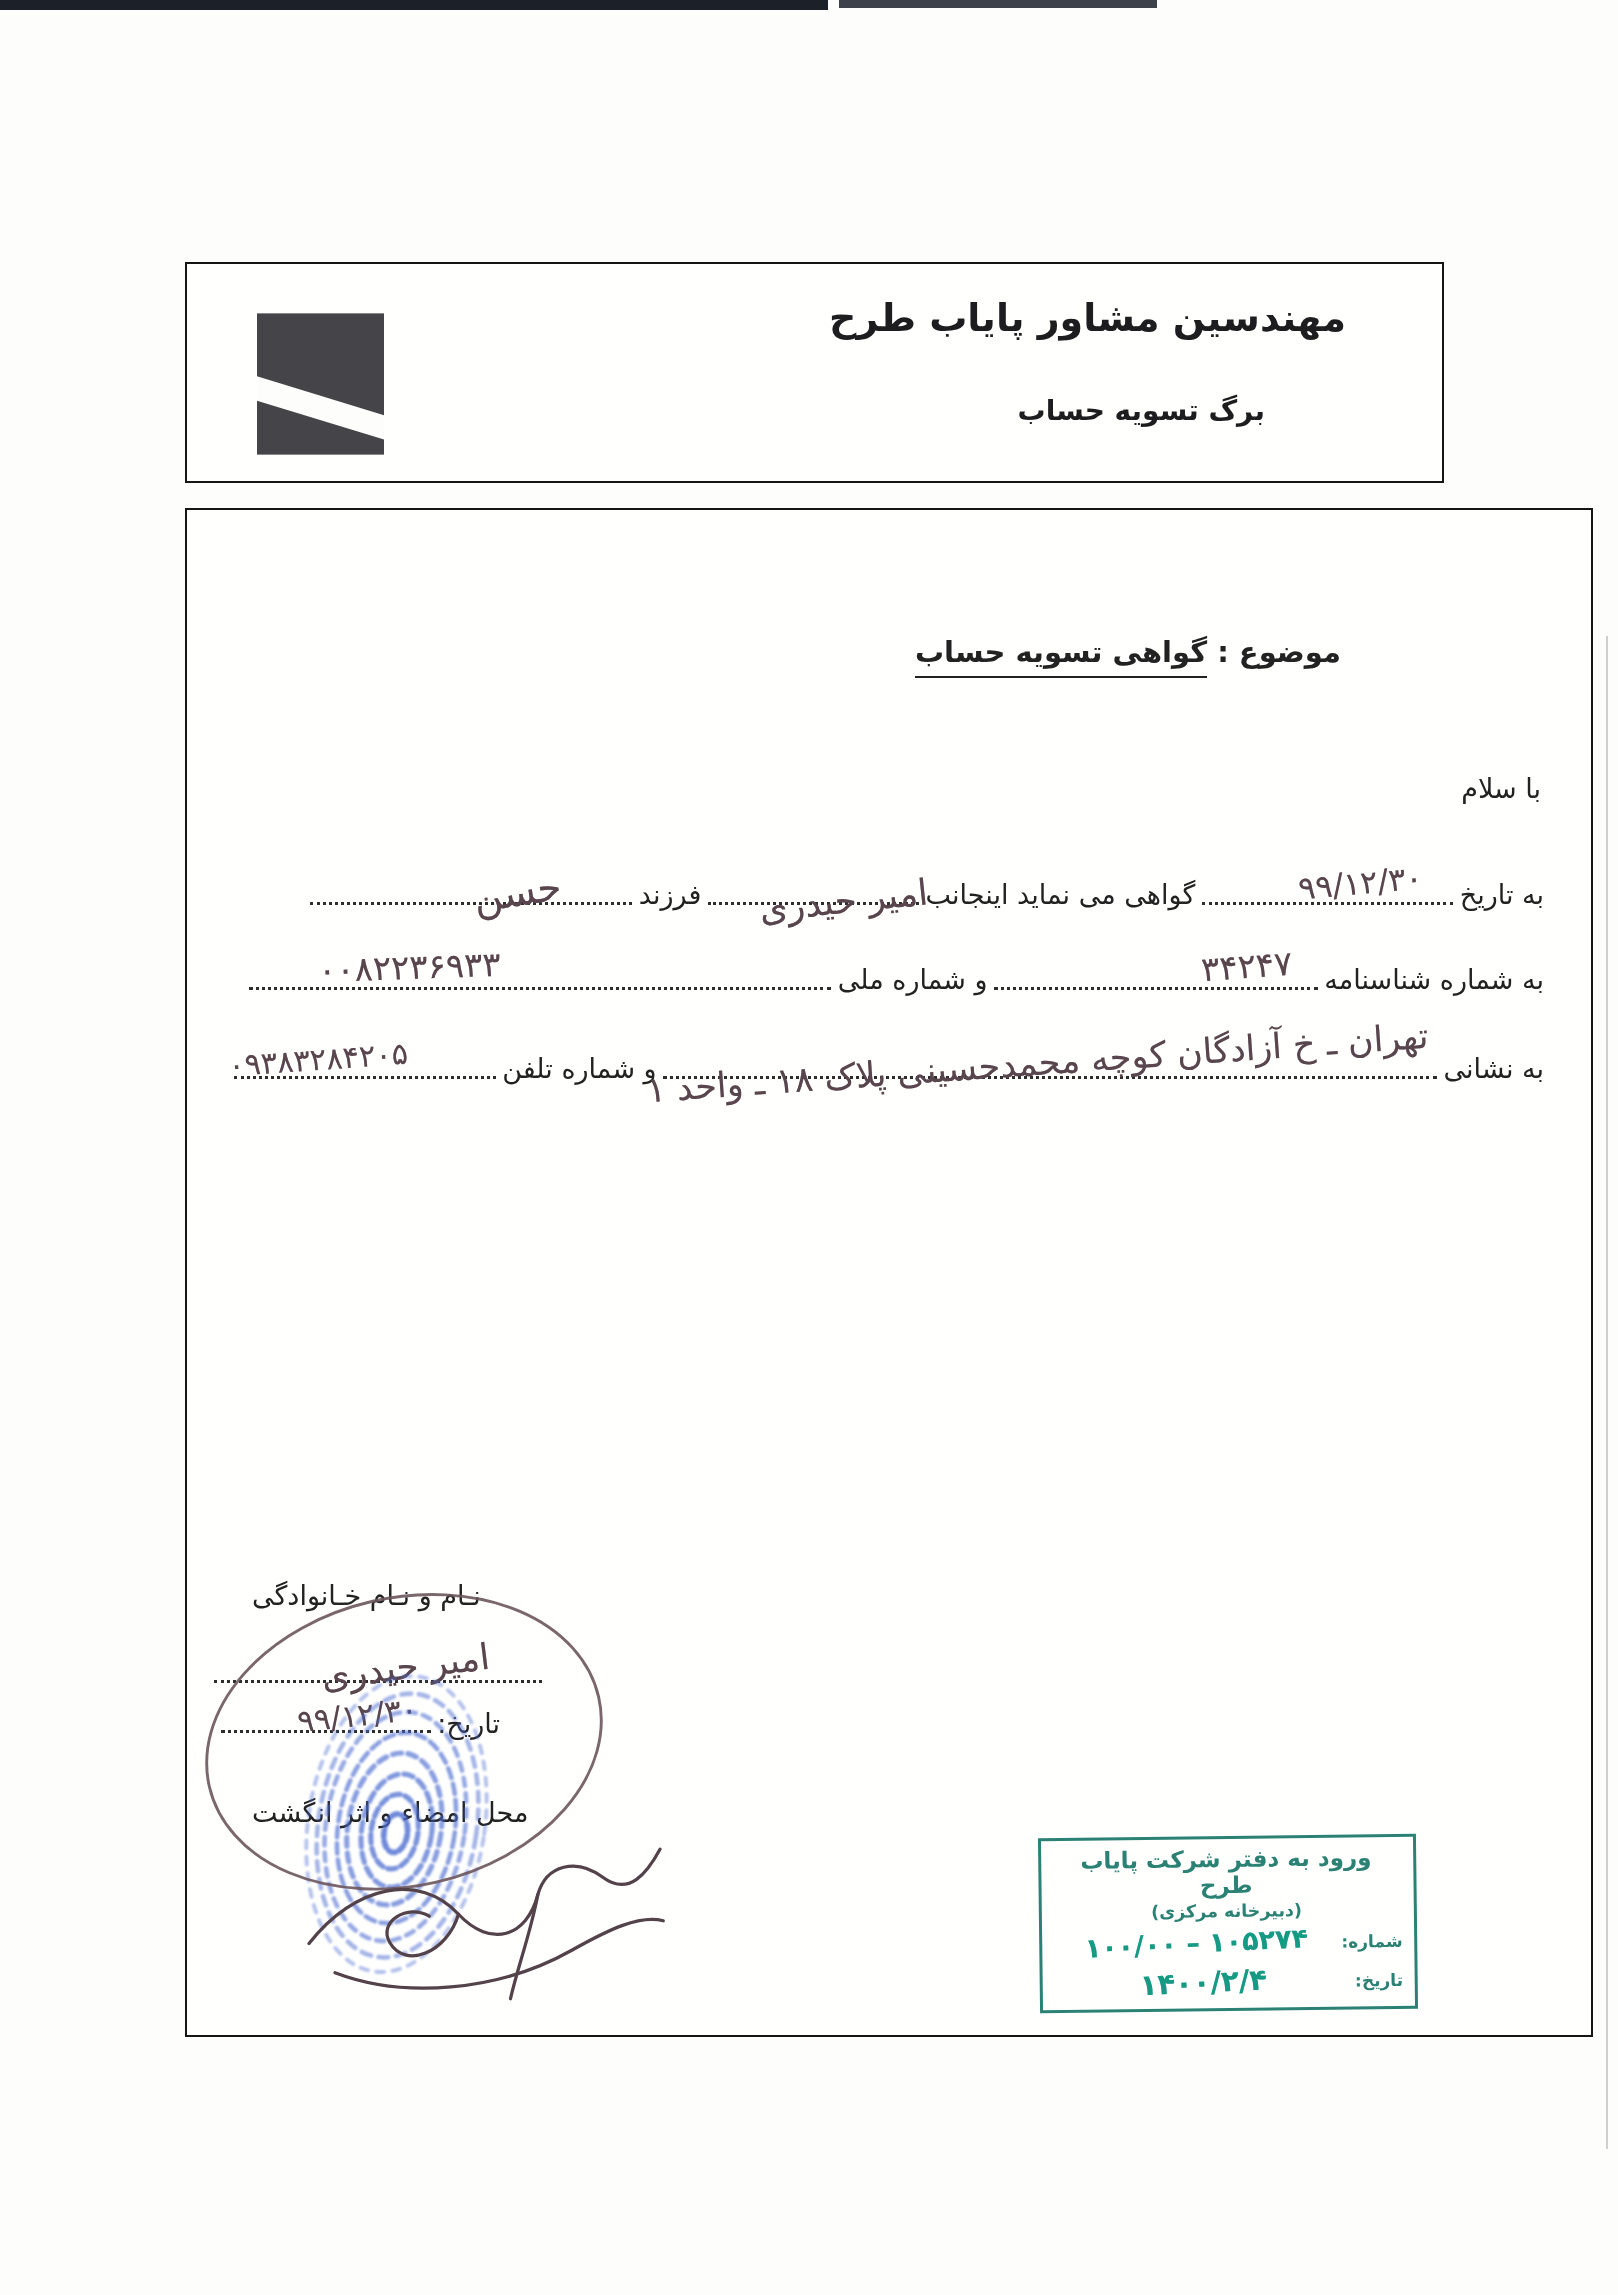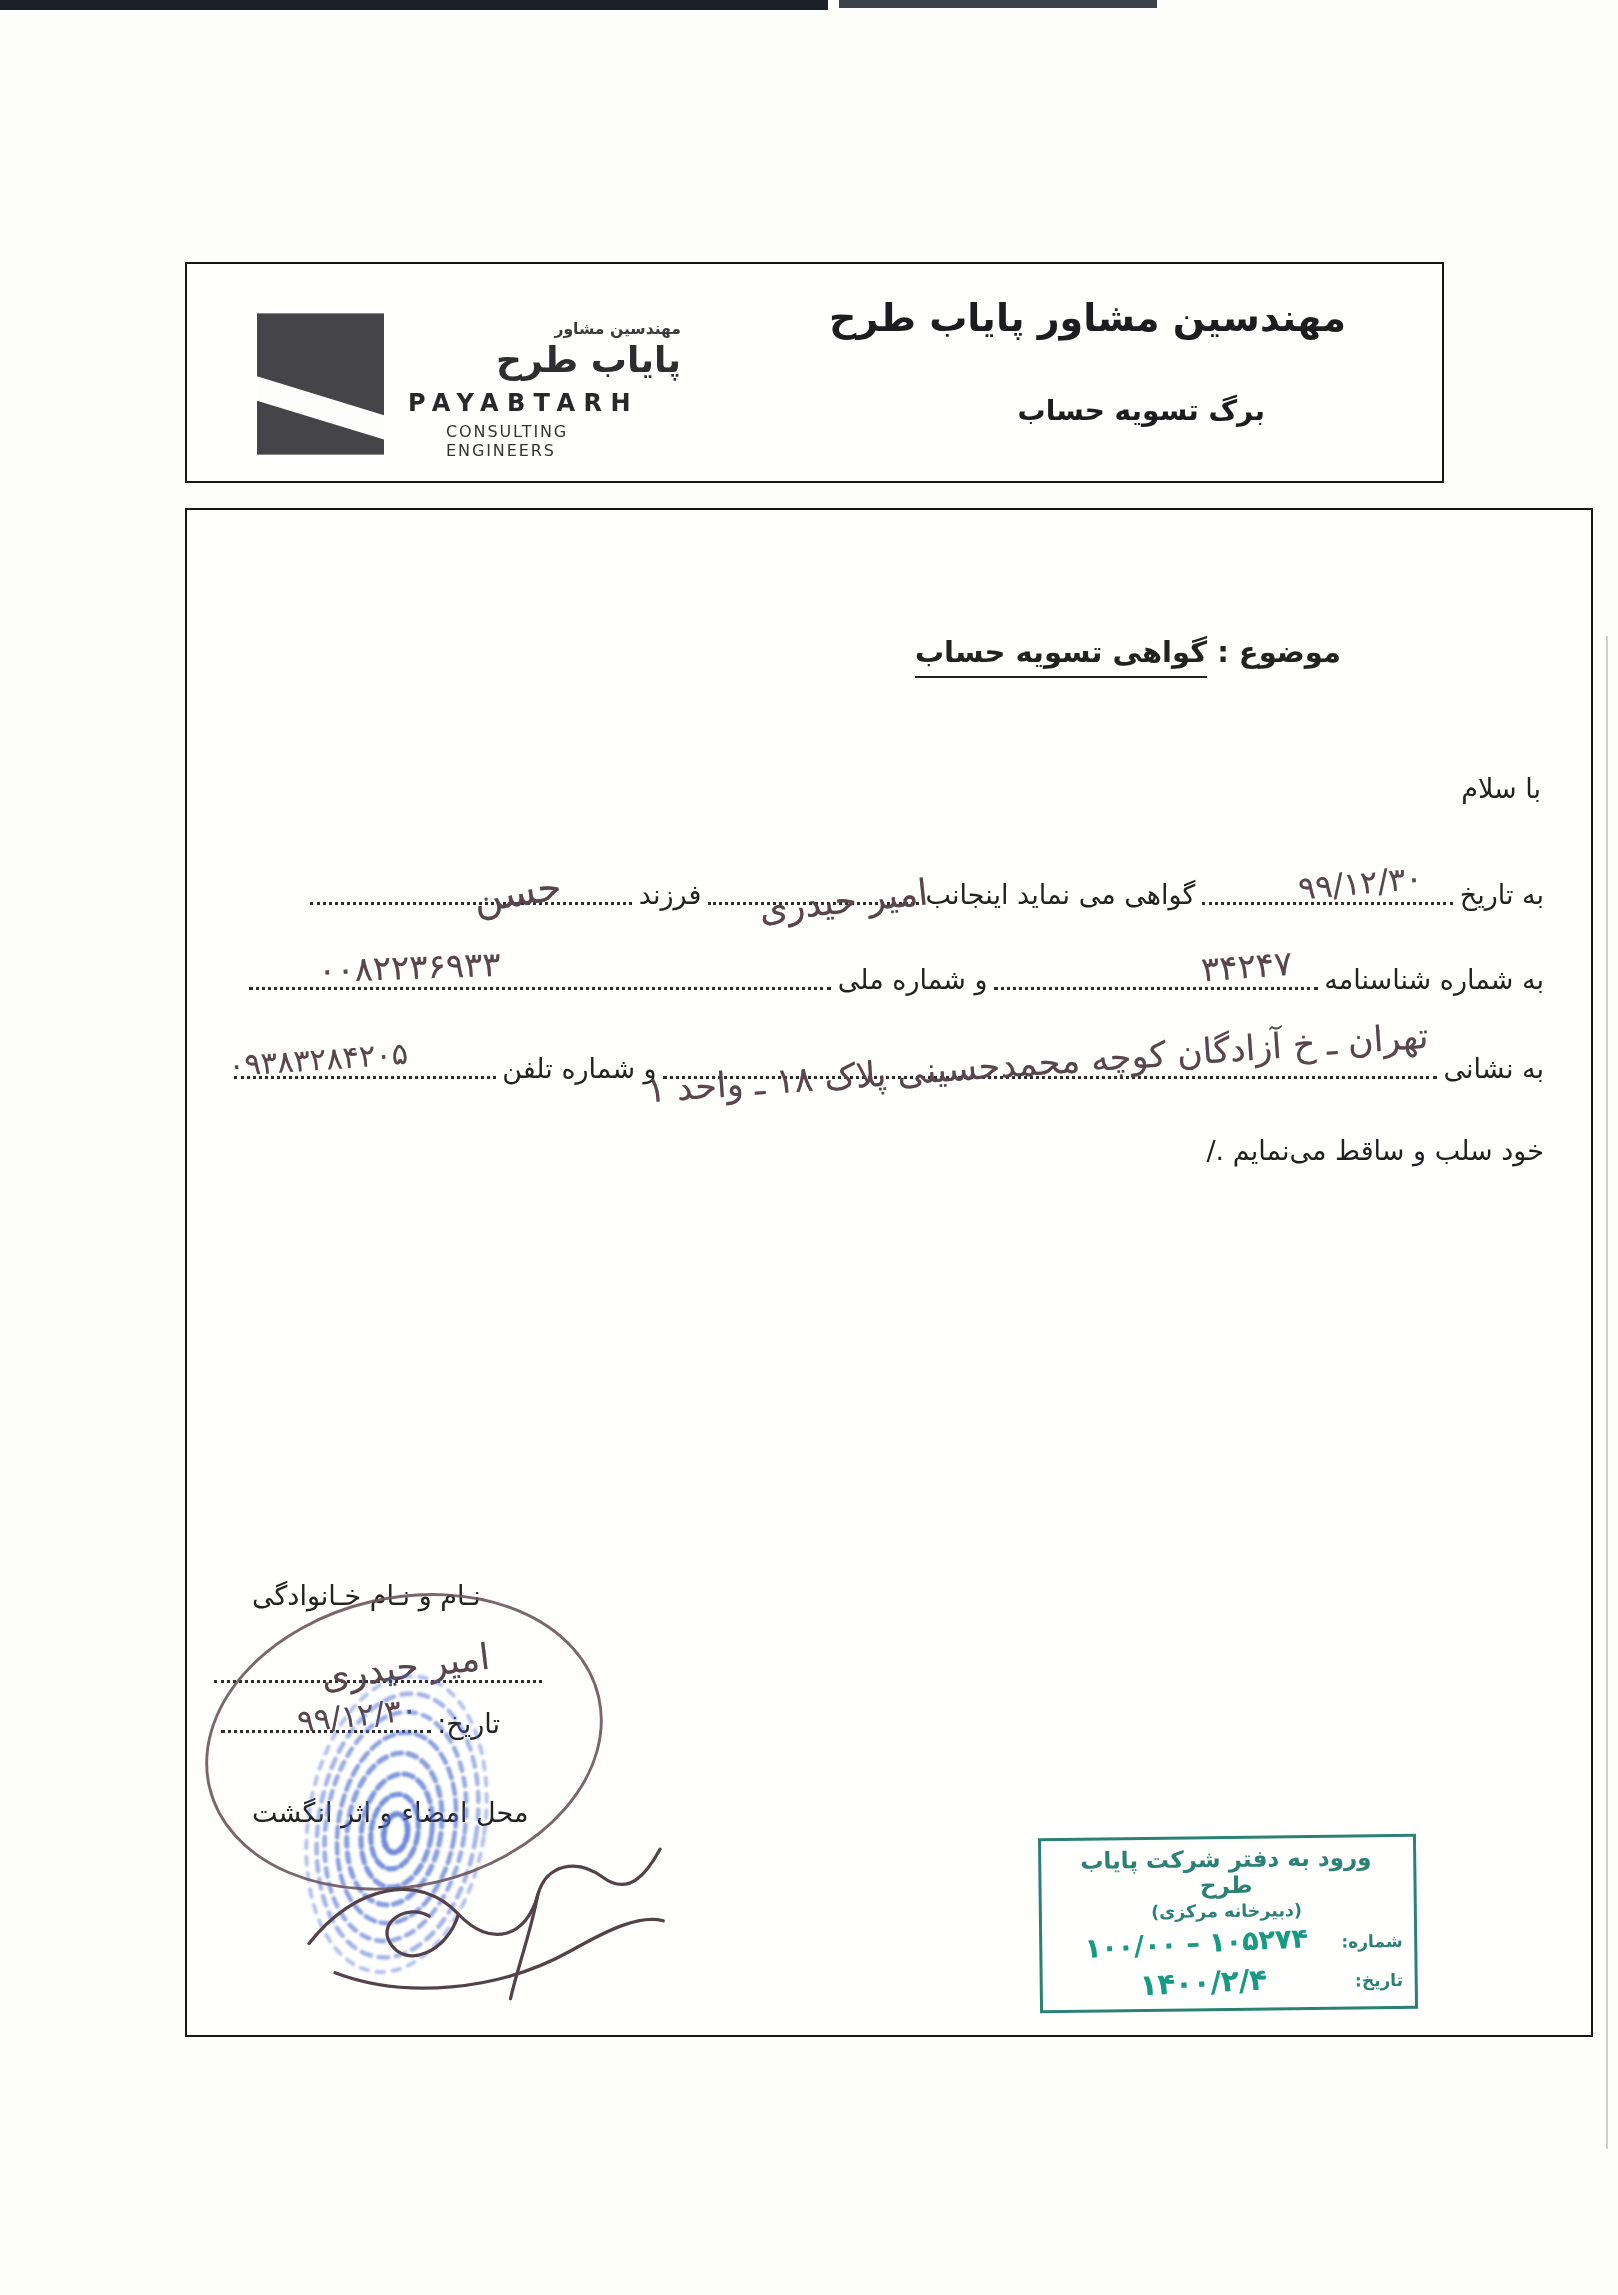--- a/index.html
+++ b/index.html
@@ -97,26 +97,20 @@
 
   <div class="scan-strip" style="left:0;top:0;width:828px;height:9.7px;"></div>
   <div class="scan-strip" style="left:839px;top:0;width:318px;height:7.8px;opacity:.85;"></div>
   <div class="edge-line" style="left:1606px;top:636px;width:1.9px;height:1513px;"></div>
 
   <div id="header-box">
     <svg id="logo-mark" viewBox="0 0 196 218">
       <rect x="0" y="0" width="196" height="218" fill="#454549"></rect>
       <rect x="-30" y="128" width="250" height="36" transform="rotate(17 98 146)" fill="#fdfdfc"></rect>
     </svg>
-    <div id="logo-text">
-      <span class="logo-script-small fa">مهندسین مشاور</span>
-      <span class="logo-script-large fa">پایاب طرح</span>
-      <span class="logo-latin">PAYABTARH</span>
-      <span class="logo-latin-sub">CONSULTING ENGINEERS</span>
-    </div>
     <div class="h-title">مهندسین مشاور پایاب طرح</div>
     <div class="h-sub">برگ تسویه حساب</div>
   </div>
 
   <div id="main-box">
 
     <div id="subject">
       <span>موضوع :</span>
       <span class="subject-value">گواهی تسویه حساب</span>
     </div>
@@ -154,21 +148,20 @@
       <span class="dots" style="flex:3.1;">
         <span class="hw fa" id="hw-address">تهران ـ خ آزادگان کوچه محمدحسینی پلاک ۱۸ ـ واحد ۱</span>
       </span>
       <span class="lbl">و شماره تلفن</span>
       <span class="dots" style="flex:1.05;">
         <span class="hw ltr" id="hw-phone">۰۹۳۸۳۲۸۴۲۰۵</span>
       </span>
     </div>
 
     <div id="paragraph">
-      <div class="pline last">خود سلب و ساقط می‌نمایم ./</div>
     </div>
 
     <div id="name-label">نـام و نـام خـانوادگی</div>
 
     <div class="dotline" id="name-dotline">
       <span class="hw fa" id="hw-name2">امیر حیدری</span>
     </div>
 
     <div id="date-row">
       <span class="lbl">تاریخ:</span>

